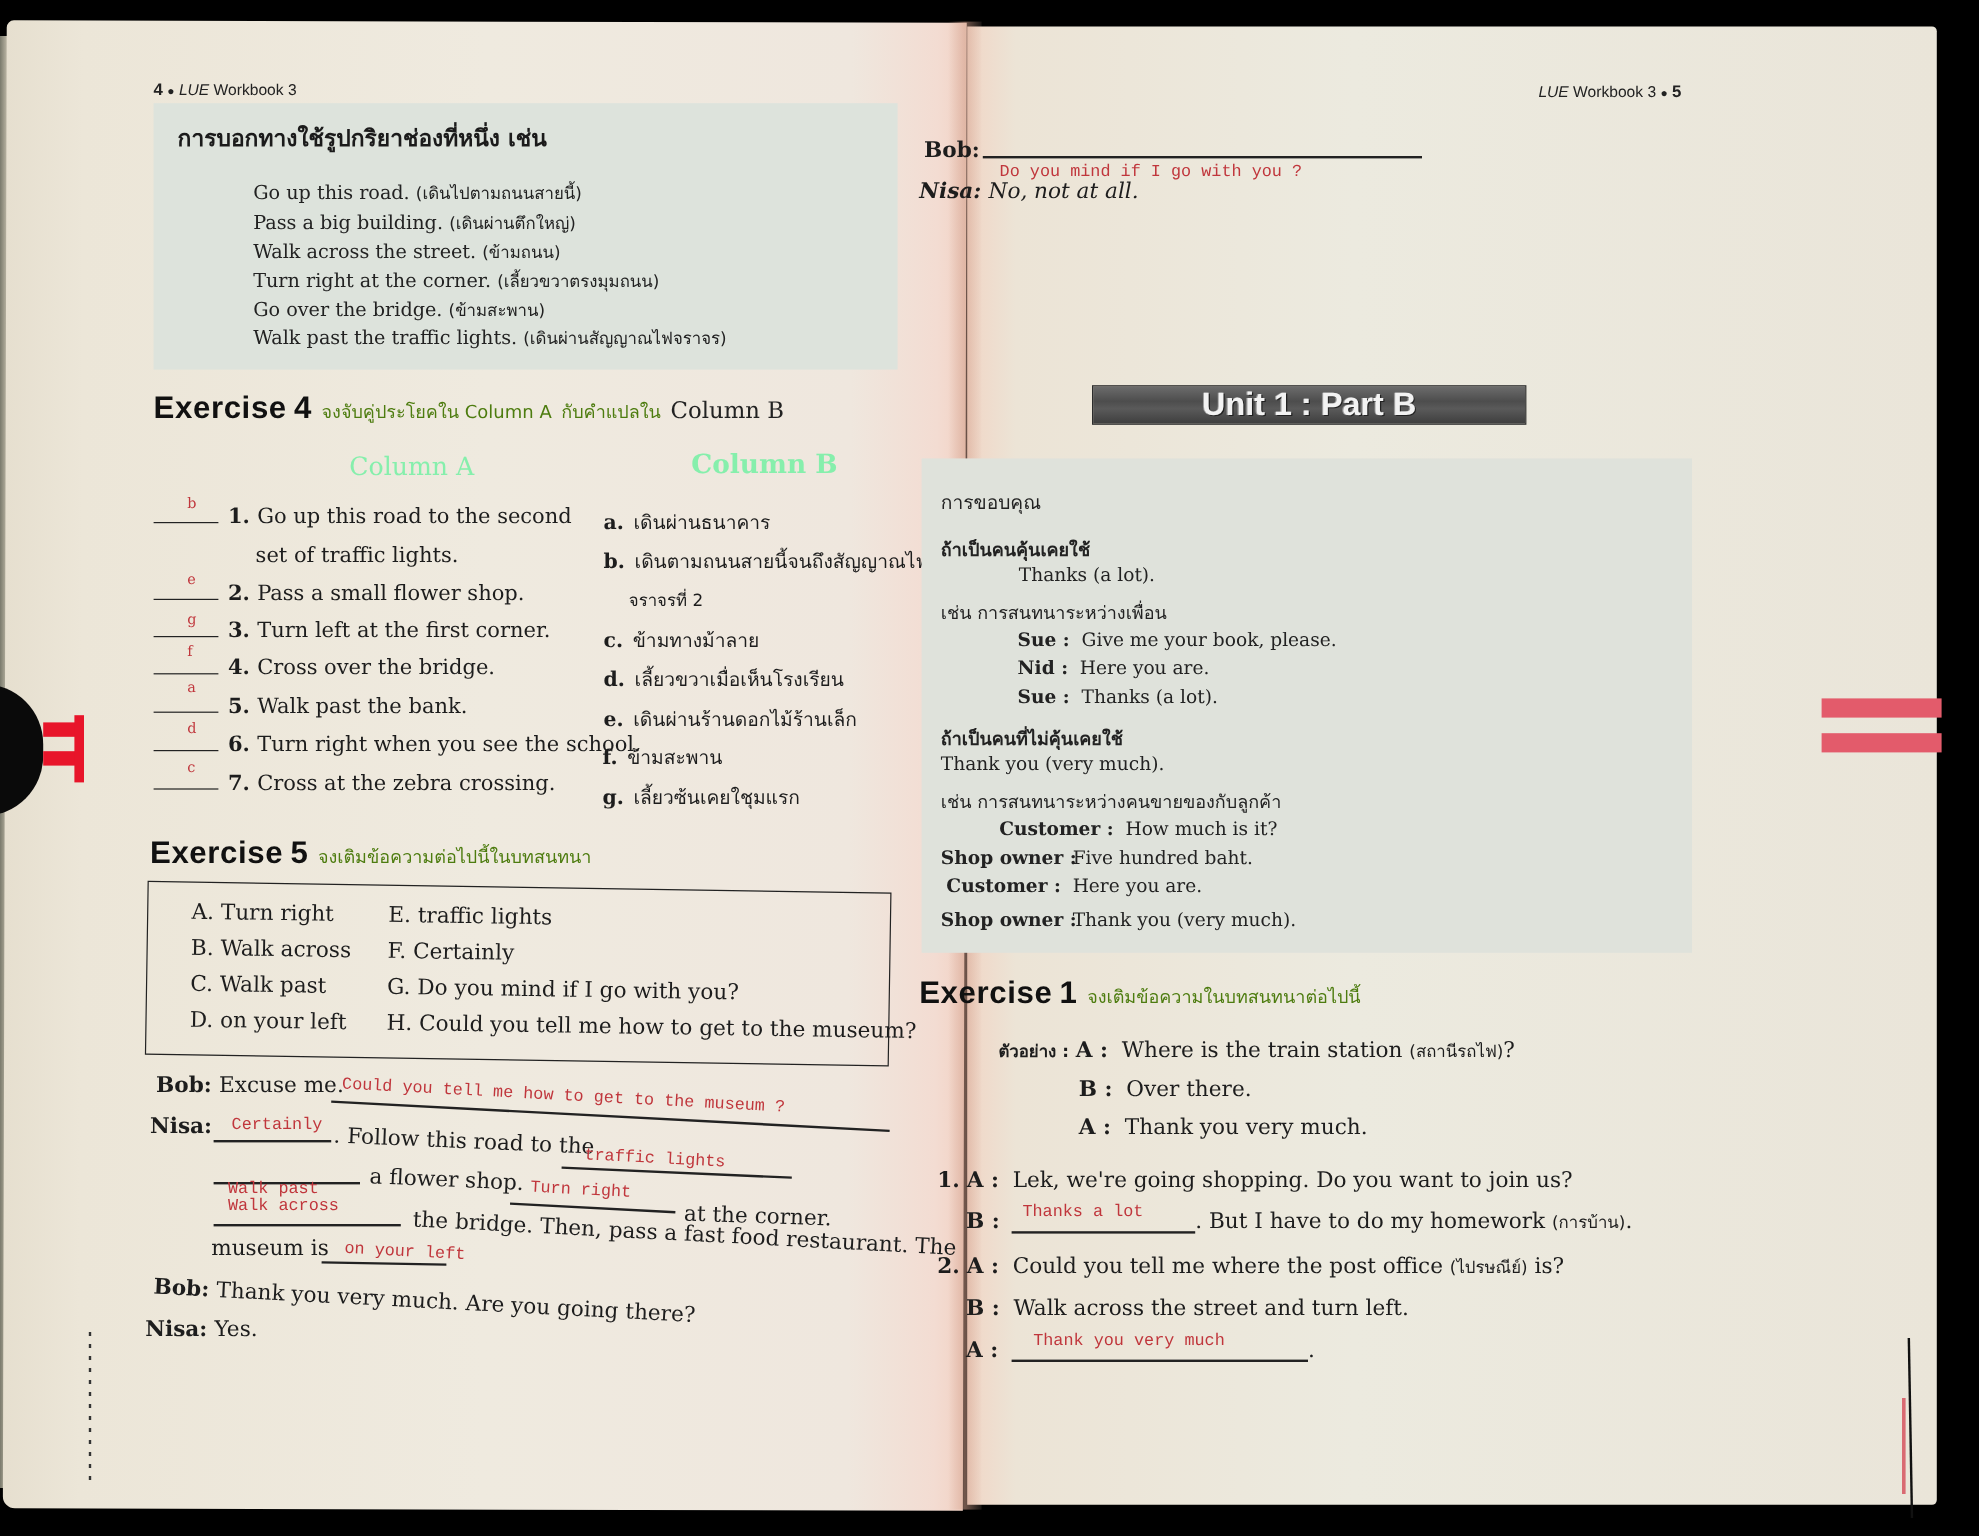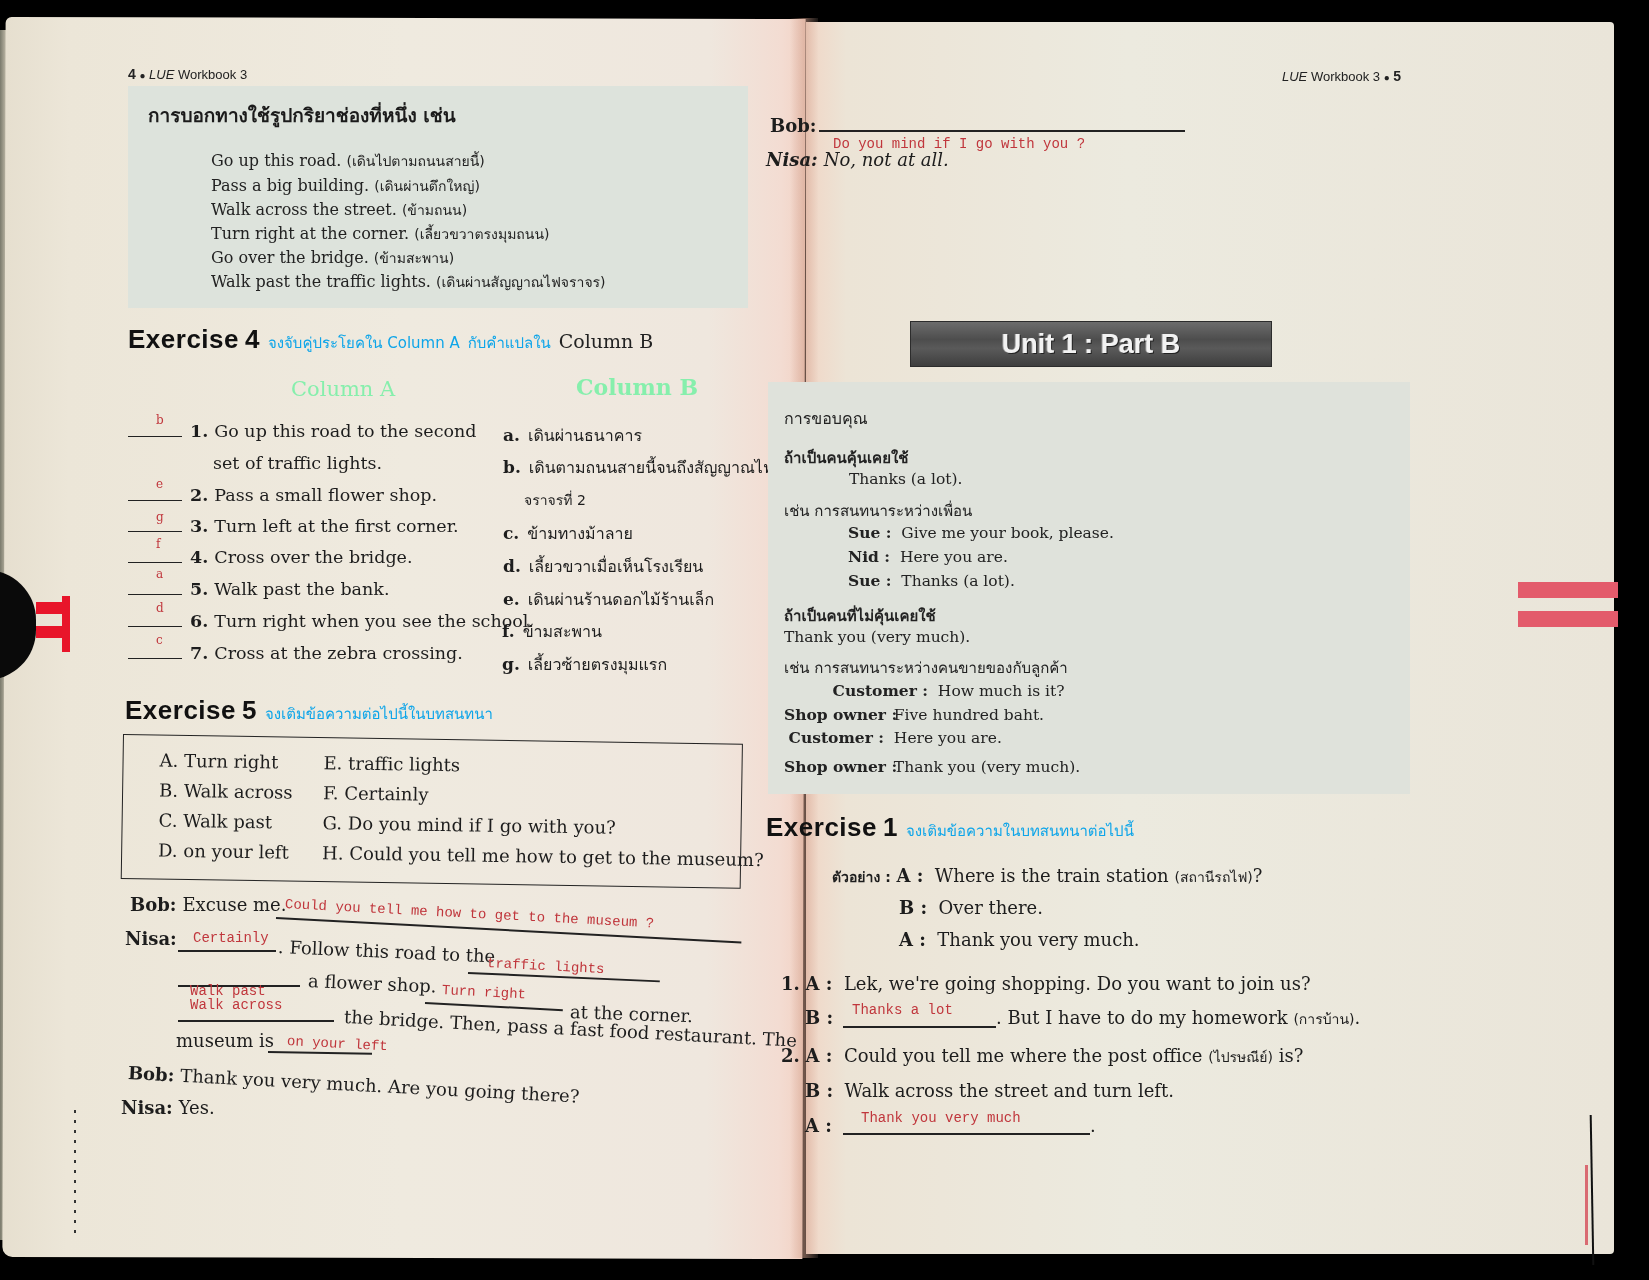--- a/index.html
+++ b/index.html
@@ -39,21 +39,21 @@
 
   
   .runhead { position: absolute; font-family: "Liberation Sans", sans-serif; font-size: 13px; color: #222; }
   .runhead b { font-size: 14px; }
   .runhead i { font-style: italic; }
 
   
   .greybox { position: absolute; background: #dde3dc; }
   .ex-title { position: absolute; font-family: "Liberation Sans", sans-serif; font-weight: 900; font-size: 26px; letter-spacing: 0.5px; color: #111; white-space: nowrap; }
   .ex-title .num { margin-left: 6px; }
-  .ex-title .instr { font-family: "DejaVu Sans", sans-serif; font-weight: normal; font-size: 15px; letter-spacing: 0; color: #0ea5e9; margin-left: 8px; }
+  .ex-title .instr { font-family: "DejaVu Sans", sans-serif; font-weight: normal; font-size: 15px; letter-spacing: 0; color: #4d7c0f; margin-left: 8px; }
   .ex-title .instr2 { font-family: "DejaVu Serif", serif; font-weight: normal; font-size: 19px; letter-spacing: 0; color: #222; margin-left: 8px; }
 
   .thai-head { position: absolute; font-family: "DejaVu Sans", sans-serif; font-weight: bold; font-size: 19px; color: #1b1b1b; }
   .line { position: absolute; font-size: 16px; white-space: nowrap; color: #222; }
   .line .th { font-family: "DejaVu Sans", sans-serif; font-size: 14px; }
 
   .colhead { position: absolute; font-size: 21px; color: #86efac; margin-left: 31px; }
   .colhead.b { font-weight: bold; font-size: 22px; }
 
   .qrow { position: absolute; font-size: 17.5px; white-space: nowrap; }
@@ -64,21 +64,21 @@
 
   .brow { position: absolute; font-size: 16px; white-space: nowrap; font-family: "DejaVu Sans", sans-serif; }
   .brow b { font-family: "DejaVu Serif", serif; font-weight: bold; font-size: 17px; margin-right: 8px; }
 
   .wordbox { position: absolute; left: 123px; top: 734px; width: 620px; height: 145px; border: 1.5px solid #222; transform: rotate(0.9deg); transform-origin: left top; }
   .wb-item { position: absolute; font-size: 18px; white-space: nowrap; }
 
   .dlg { position: absolute; font-size: 18px; white-space: nowrap; }
   .dlg .sp { font-weight: bold; margin-right: 6px; }
 
-  .unit-banner { position: absolute; left: 910px; top: 321px; width: 362px; height: 46px;
+  .unit-banner { position: absolute; left: 910px; top: 321px; width: 362px; height: 33px;
     background: linear-gradient(180deg, #6c6c6c 0%, #4d4d4d 40%, #5a5a5a 60%, #3e3e3e 100%);
     border: 1px solid #2c2c2c; display: flex; align-items: center; justify-content: center; }
   .unit-banner span { font-family: "Liberation Sans", sans-serif; font-weight: bold; font-size: 27px; color: #f2f2f2; text-shadow: 1px 1px 0 #222, -1px 0 0 #999; }
 
   .r-thai { position: absolute; font-family: "DejaVu Sans", sans-serif; font-size: 15px; color: #222; white-space: nowrap; }
   .r-thai.bold { font-weight: bold; }
   .r-line { position: absolute; font-size: 15.5px; white-space: nowrap; color: #222; }
   .r-line b { font-weight: bold; }
   .r-line .spk { display: inline-block; text-align: right; font-weight: bold; }
 
@@ -151,21 +151,21 @@
   <span class="blank" style="width:54px"><span class="ans serif" style="left:28px; top:-12px">c</span></span><span class="qnum">7.</span><span>Cross at the zebra crossing.</span>
 </div>
 
 <div class="brow" style="left:503px; top:423px;"><b>a.</b><span>เดินผ่านธนาคาร</span></div>
 <div class="brow" style="left:503px; top:455px;"><b>b.</b><span>เดินตามถนนสายนี้จนถึงสัญญาณไฟ</span></div>
 <div class="brow" style="left:524px; top:489px; font-size:14px">จราจรที่  2</div>
 <div class="brow" style="left:503px; top:521px;"><b>c.</b><span>ข้ามทางม้าลาย</span></div>
 <div class="brow" style="left:503px; top:554px;"><b>d.</b><span>เลี้ยวขวาเมื่อเห็นโรงเรียน</span></div>
 <div class="brow" style="left:503px; top:587px;"><b>e.</b><span>เดินผ่านร้านดอกไม้ร้านเล็ก</span></div>
 <div class="brow" style="left:502px; top:619px;"><b>f.</b><span>ข้ามสะพาน</span></div>
-<div class="brow" style="left:502px; top:652px;"><b>g.</b><span>เลี้ยวซ้ายตรงมุมแรก</span></div>
+<div class="brow" style="left:502px; top:652px;"><b>g.</b><span>เลี้ยวซ้นเคยใชุมแรก</span></div>
 
 <div class="ex-title" style="left:125px; top:695px;">
   <span>Exercise</span><span class="num">5</span><span class="instr">จงเติมข้อความต่อไปนี้ในบทสนทนา</span>
 </div>
 <div class="wordbox">
   <div class="wb-item" style="left:36px; top:14px;">A.  Turn right</div>
   <div class="wb-item" style="left:36px; top:44px;">B.  Walk across</div>
   <div class="wb-item" style="left:36px; top:74px;">C.  Walk past</div>
   <div class="wb-item" style="left:36px; top:104px;">D.  on your left</div>
   <div class="wb-item" style="left:200px; top:14px;">E.  traffic lights</div>

